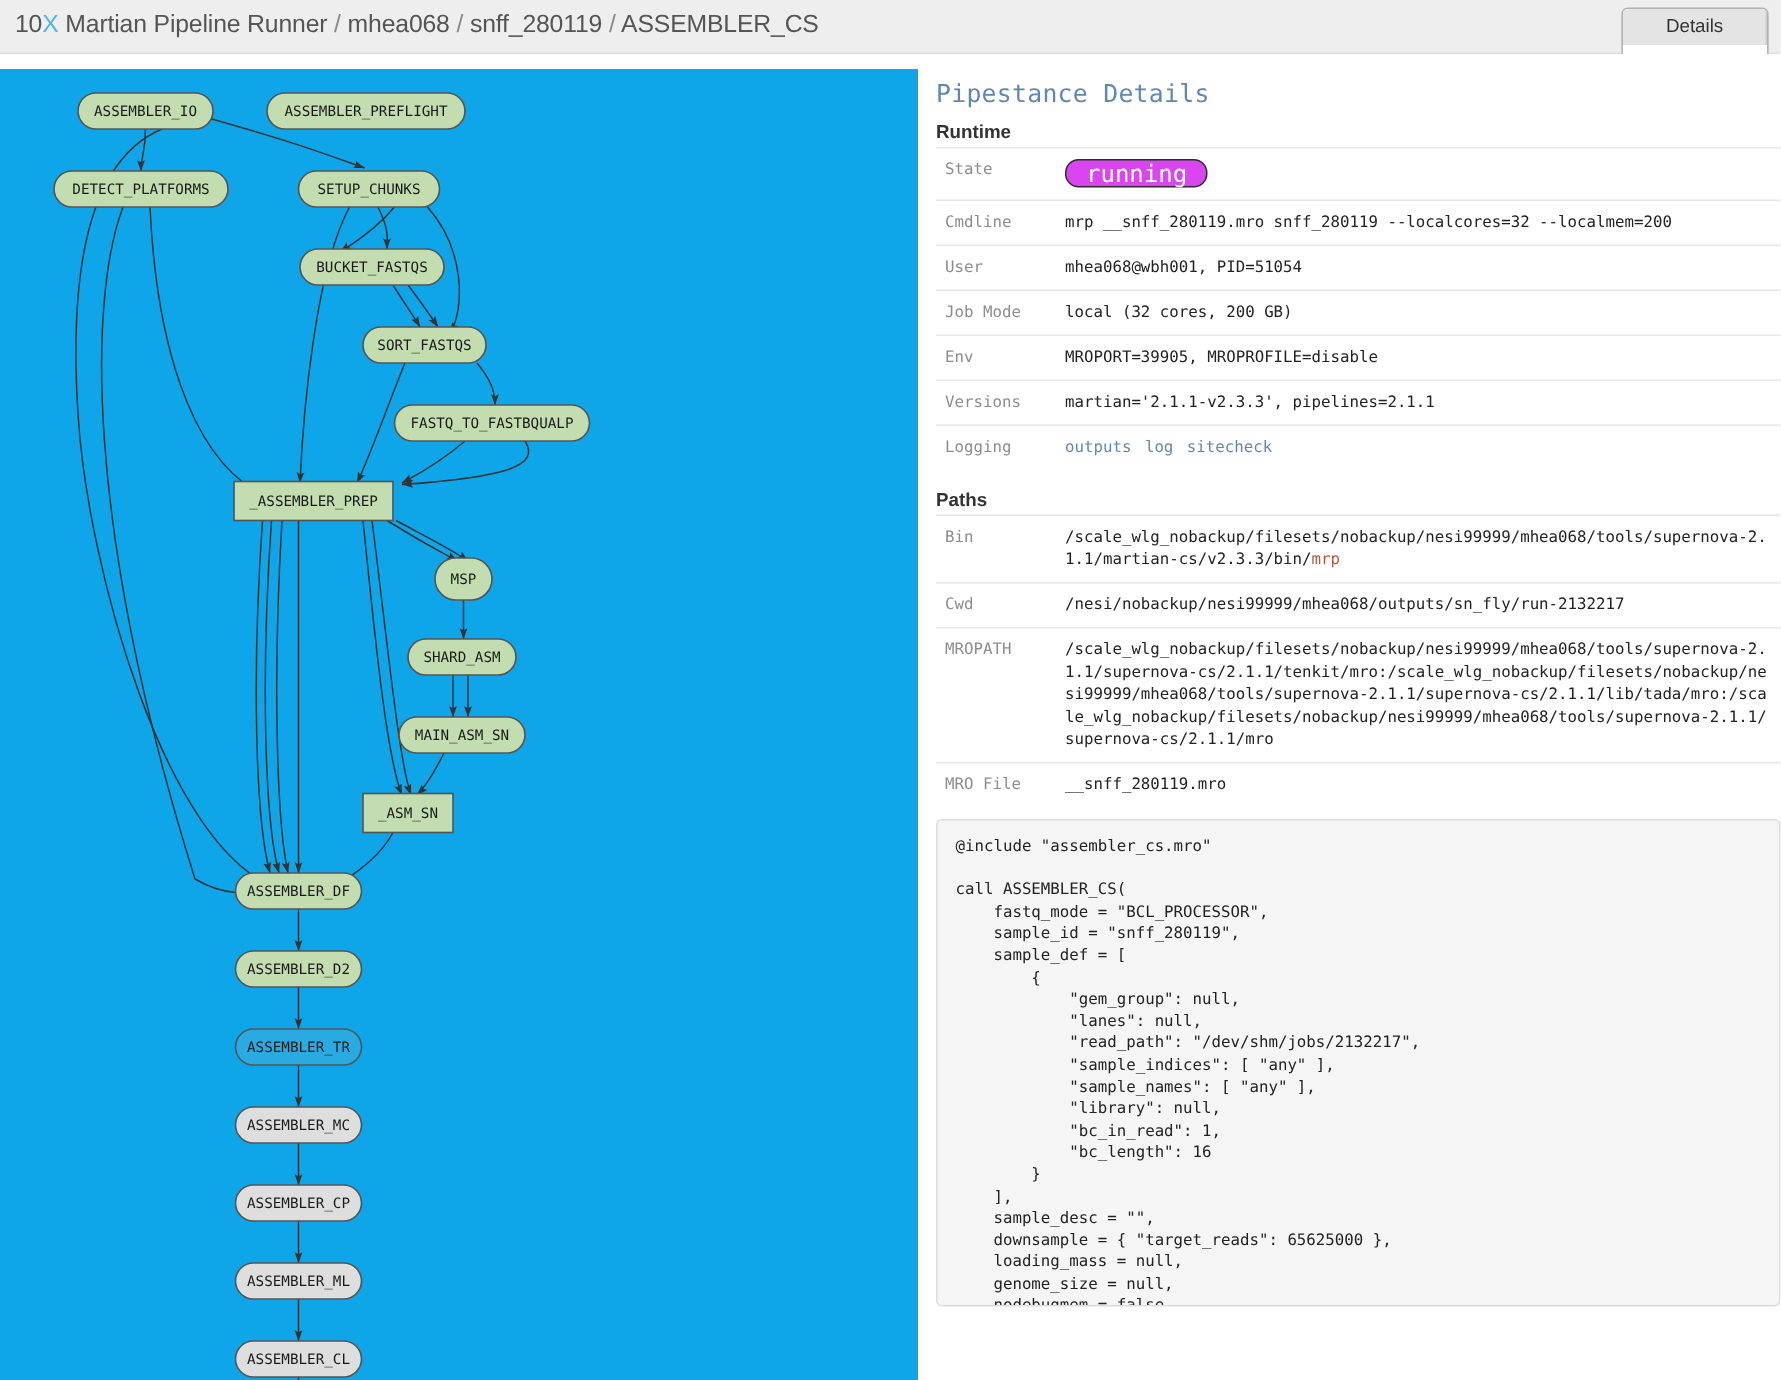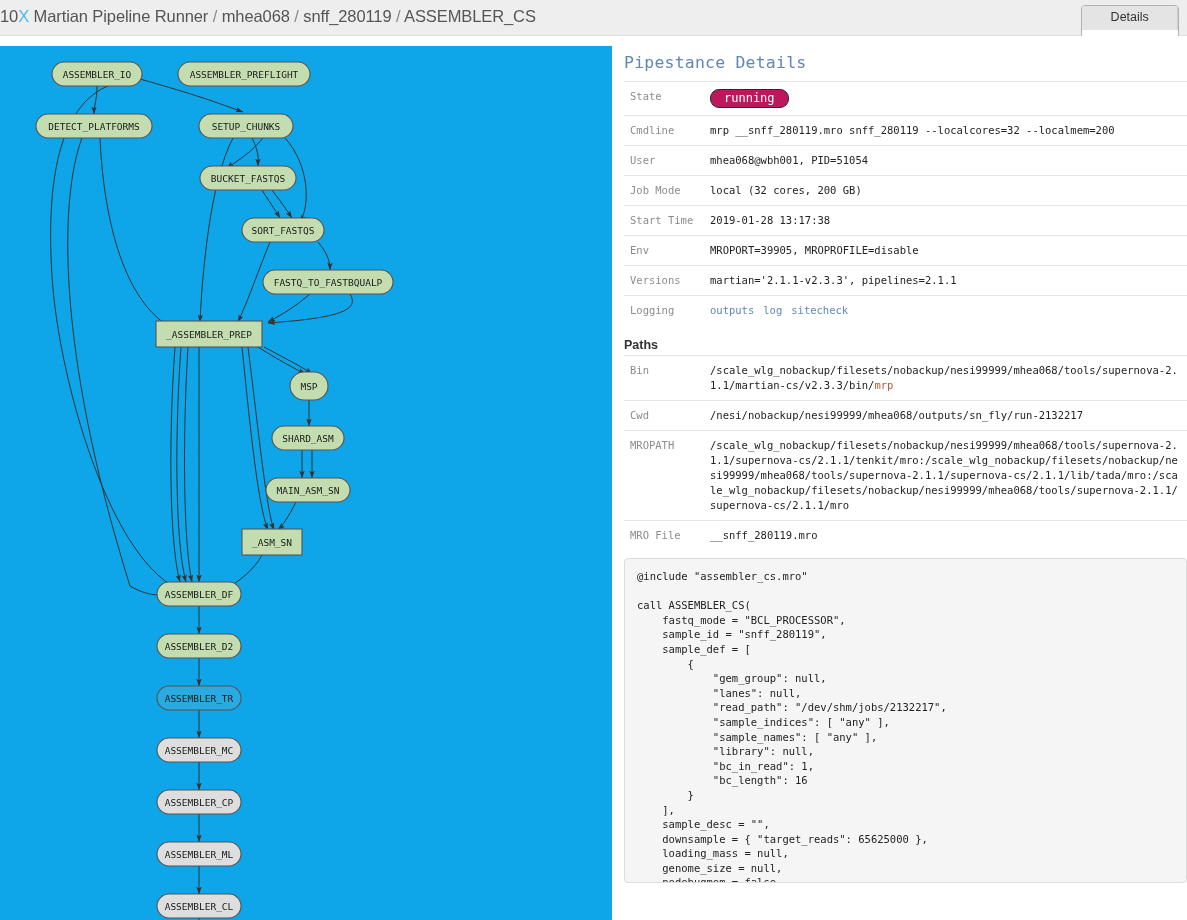--- a/index.html
+++ b/index.html
@@ -12,21 +12,21 @@
   }
 
   
   #topbar {
     position: absolute; left: 0; top: 0;
     width: 1187px; height: 36px;
     background: #eeeeee;
     border-bottom: 1px solid #e0e0e0;
   }
   #brand {
-    position: absolute; left: 0; top: 7px;
+    position: absolute; left: 10px; top: 7px;
     font-size: 16.5px; color: #555555;
     white-space: nowrap;
     letter-spacing: -0.1px;
   }
   #brand .tenx-x { color: #4db8e8; }
   #brand .sep { color: #8a8a8a; }
 
   #tabgroup {
     position: absolute; right: 8px; top: 5px;
     display: flex;
@@ -117,26 +117,26 @@
     word-break: normal;
   }
   table.kv td.v { color: #222222; }
   .pathhl { color: #b0593a; }
   a.lk {
     color: #5f87b5; text-decoration: none; margin-right: 9px;
   }
 
   .badge {
     display: inline-block;
-    background: #be185d;
+    background: #d946ef;
     color: #ffffff;
     border: 1.4px solid #2b2b2b;
     border-radius: 9px;
     font-family: "DejaVu Sans Mono", monospace;
-    font-size: 12px;
+    font-size: 16px;
     padding: 2px 13px 2px 13px;
     line-height: 13px;
   }
 
   pre#mrosrc {
     margin: 8px 0 0 0;
     width: 563px;
     height: 325px;
     background: #f5f5f5;
     border: 1px solid #dddddd;
@@ -286,41 +286,38 @@
           <text x="199" y="860.5" class="nodelabel">ASSEMBLER_CL</text>
         </g>
       </g>
   </svg>
 </div>
 
 <div id="detailpane">
 
   <h1 id="ptitle">Pipestance Details</h1>
 
+  <h2 class="sect">Runtime</h2>
   <table class="kv">
     <tbody id="runtime-body">
         <tr>
           <td class="k">State</td>
           <td class="v"><span class="badge">running</span></td>
         </tr>
         <tr>
           <td class="k">Cmdline</td>
           <td class="v">mrp __snff_280119.mro snff_280119 --localcores=32 --localmem=200</td>
         </tr>
         <tr>
           <td class="k">User</td>
           <td class="v">mhea068@wbh001, PID=51054</td>
         </tr>
         <tr>
           <td class="k">Job Mode</td>
           <td class="v">local (32 cores, 200 GB)</td>
-        </tr>
-        <tr>
-          <td class="k">Start Time</td>
-          <td class="v">2019-01-28 13:17:38</td>
         </tr>
         <tr>
           <td class="k">Env</td>
           <td class="v">MROPORT=39905, MROPROFILE=disable</td>
         </tr>
         <tr>
           <td class="k">Versions</td>
           <td class="v">martian='2.1.1-v2.3.3', pipelines=2.1.1</td>
         </tr>
         <tr>

